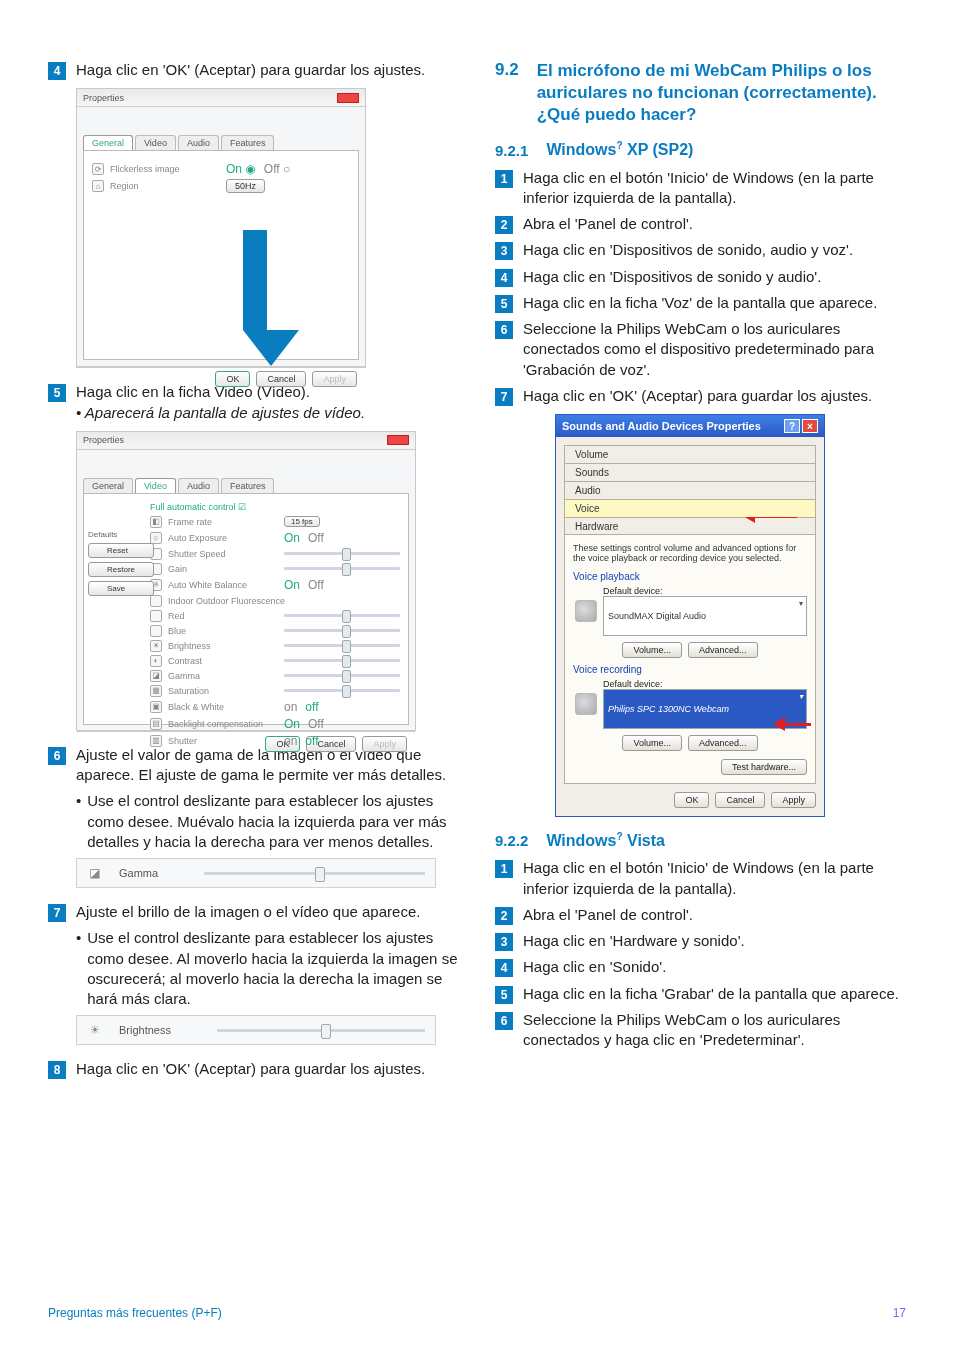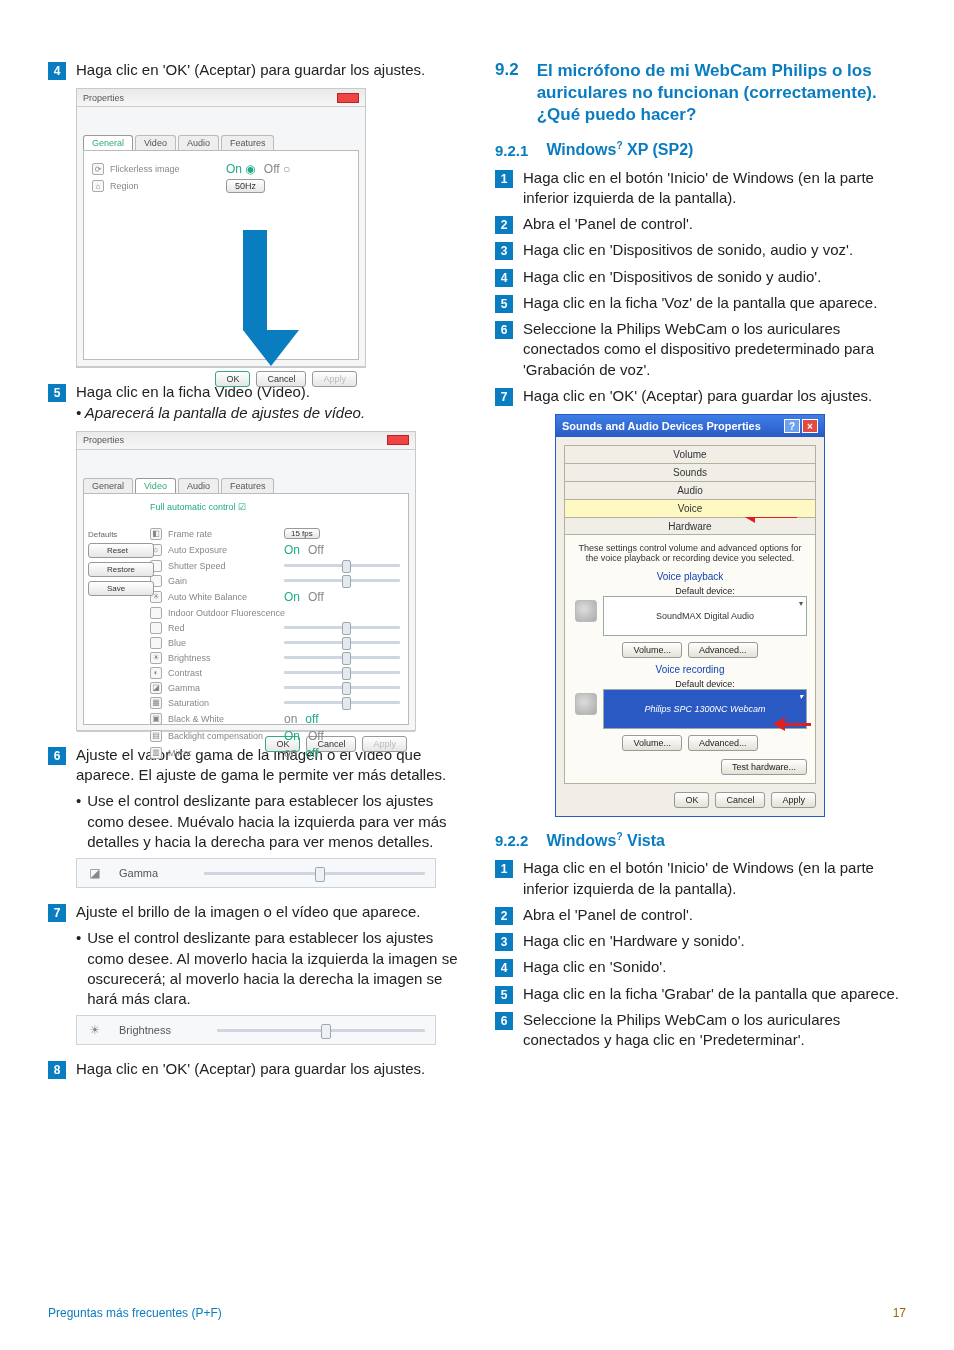--- a/index.html
+++ b/index.html
@@ -250,21 +250,21 @@
     border-top:7px solid transparent;border-bottom:7px solid transparent;
     border-right:12px solid #e02020;
   }
   .red-arrow.row{display:flex;align-items:center;}
   
   .page-footer{
     position:absolute;bottom:30px;left:48px;right:48px;
     display:flex;justify-content:space-between;
     font-size:12px;color:#0a7cc0;
   }
-  .page-footer .right{color:#a16207;}
+  .page-footer .right{color:#8b5cf6;}
 </style>
 </head>
 <body>
 
 <div class="page">
 
   <div class="col">
 
     <div class="step-row">
       <div class="step-num">4</div>
@@ -327,21 +327,21 @@
         <div class="shot-tab">Audio</div>
         <div class="shot-tab">Features</div>
       </div>
       <div class="shot-body" style="height:232px;padding-left:66px;">
         <div class="left-btns">
           <div style="font-size:8px;color:#666;">Defaults</div>
           <div class="shot-btn">Reset</div>
           <div class="shot-btn">Restore</div>
           <div class="shot-btn">Save</div>
         </div>
-        <div style="font-size:9px;color:#2a8;margin-bottom:16px;">
+        <div style="font-size:9px;color:#2a8;margin-bottom:4px;">
           <span>Full automatic control</span> ☑
         </div>
         <div class="ctrl-row">
             <div class="ctrl-icon">◧</div>
             <div class="ctrl-label">Frame rate</div>
             <div class="shot-btn" style="padding:0 6px;font-size:8px;">15 fps</div>
           </div>
         <div class="ctrl-row">
             <div class="ctrl-icon">☼</div>
             <div class="ctrl-label">Auto Exposure</div>
@@ -413,21 +413,21 @@
         <div class="ctrl-row">
             <div class="ctrl-icon">▤</div>
             <div class="ctrl-label">Backlight compensation</div>
             <div class="ctrl-onoff">
               <span class="sel">On</span>
               <span>Off</span>
             </div>
           </div>
         <div class="ctrl-row">
             <div class="ctrl-icon">▥</div>
-            <div class="ctrl-label">Mirror</div>
+            <div class="ctrl-label">Shutter</div>
             <div class="ctrl-onoff">
               <span>on</span>
               <span class="sel">off</span>
             </div>
           </div>
       </div>
       <div class="shot-footer">
         <div class="shot-btn" style="border-color:#3a7;">OK</div>
         <div class="shot-btn">Cancel</div>
         <div class="shot-btn" style="color:#bbb;">Apply</div>
@@ -507,21 +507,21 @@
       </div>
     <div class="step-row">
         <div class="step-num">6</div>
         <div class="step-text">Seleccione la Philips WebCam o los auriculares conectados como el dispositivo predeterminado para 'Grabación de voz'.</div>
       </div>
     <div class="step-row">
         <div class="step-num">7</div>
         <div class="step-text">Haga clic en 'OK' (Aceptar) para guardar los ajustes.</div>
       </div>
 
-    <div class="xp-dialog" style="position:relative;text-align:center;">
+    <div class="xp-dialog" style="position:relative;">
       <div class="tb">
         <span>Sounds and Audio Devices Properties</span>
         <span class="xq">?</span>
         <span class="xc">×</span>
       </div>
       <div class="xp-body">
         <div class="xp-tabs">
           <div class="xp-tab">Volume</div>
           <div class="xp-tab">Sounds</div>
           <div class="xp-tab">Audio</div>

